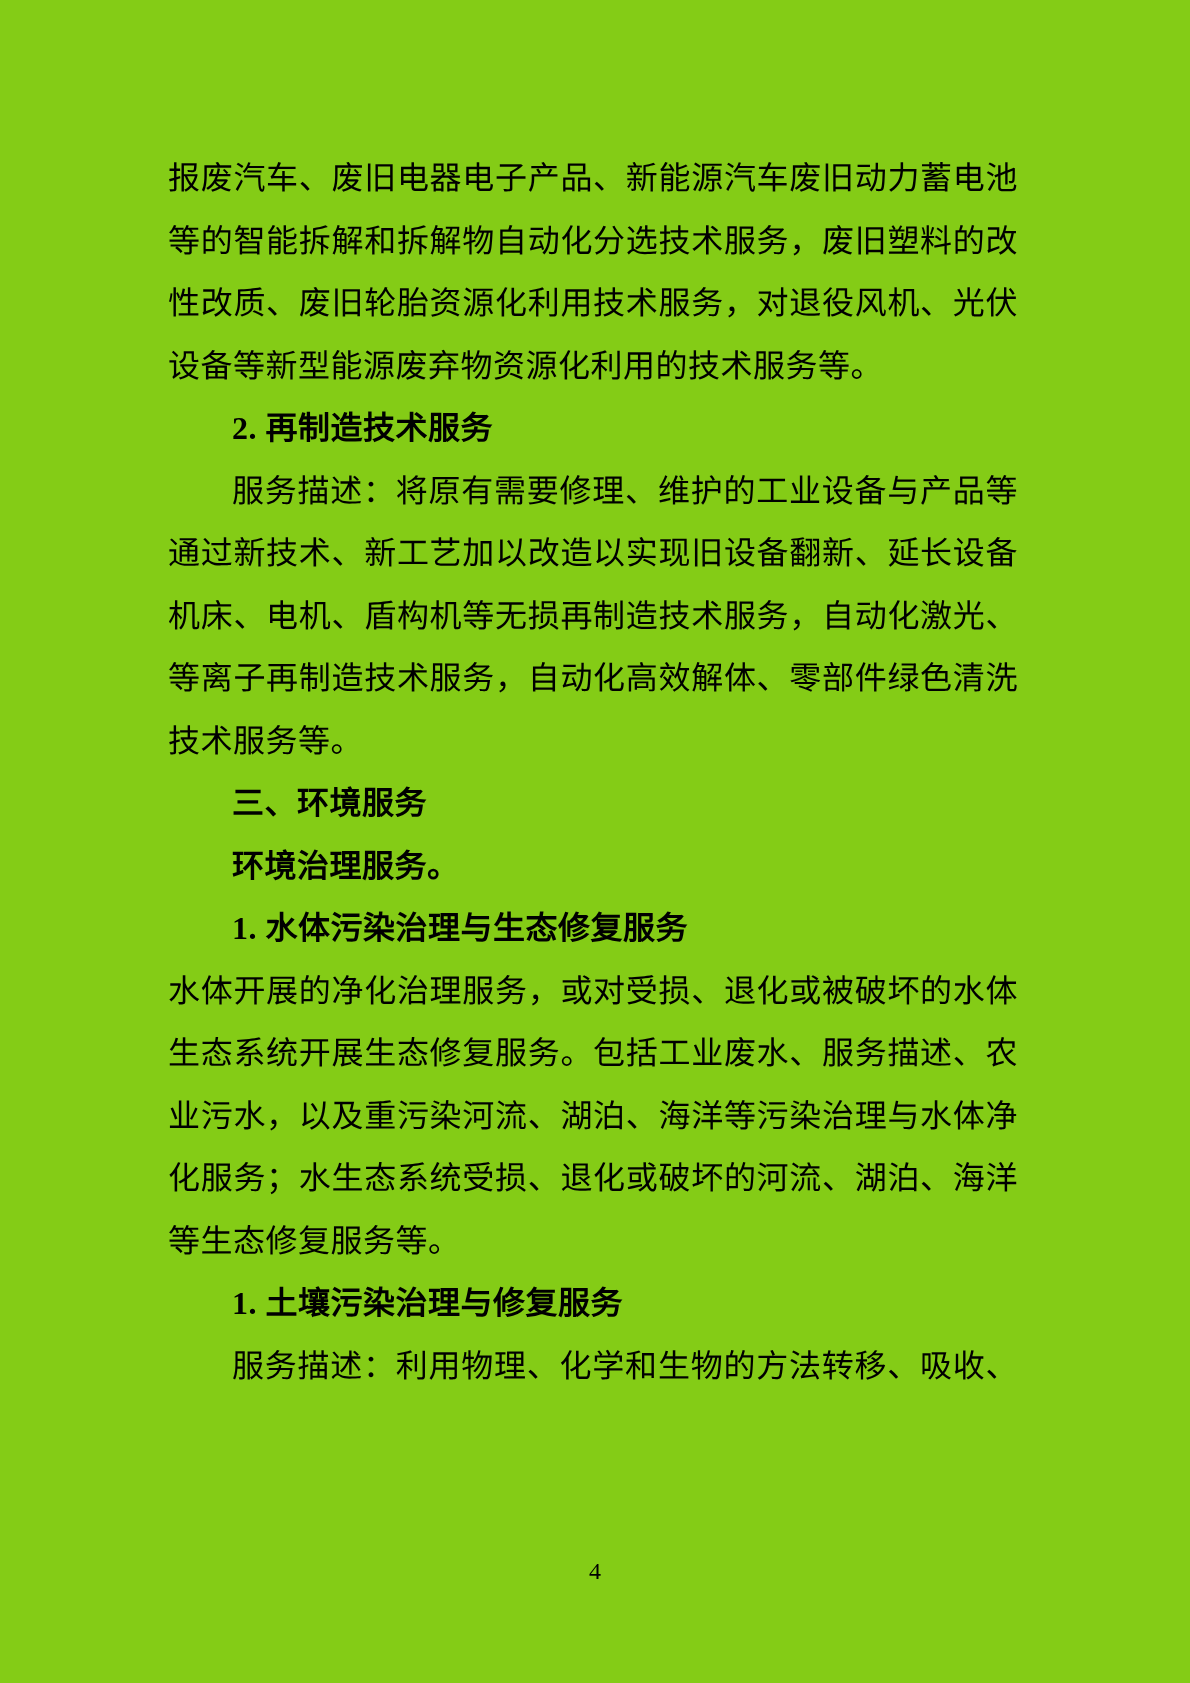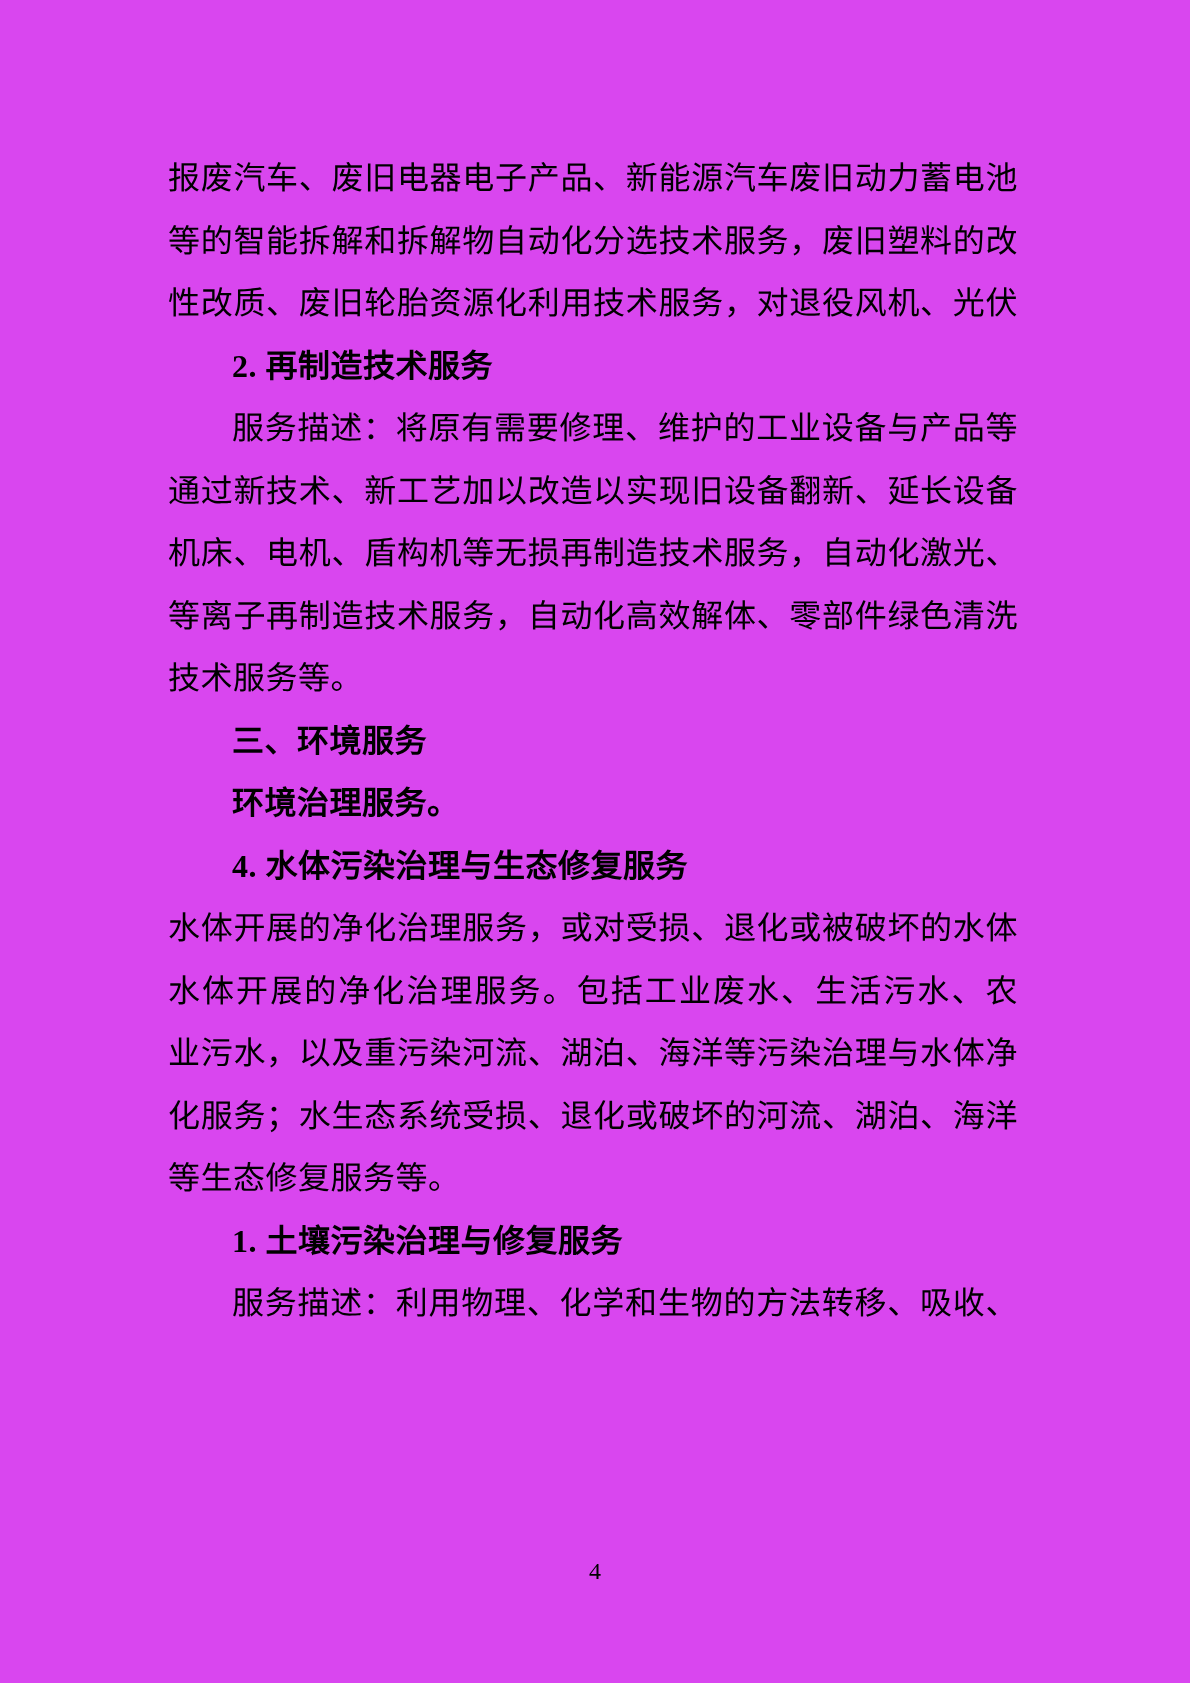--- a/index.html
+++ b/index.html
@@ -1,21 +1,21 @@
 <!DOCTYPE html>
 <html lang="zh-CN"><head>
 <meta charset="utf-8">
 <style>
   * { margin: 0; padding: 0; box-sizing: border-box; }
   html, body { background: #ffffff; }
   .page {
     position: relative;
     width: 1190px;
     height: 1683px;
-    background: #d946ef;
+    background: #84cc16;
     color: #000000;
     font-family: "Liberation Serif", serif;
     overflow: hidden;
     margin: 0 auto;
   }
   .content {
     position: absolute;
     left: 168px;
     top: 147px;
     width: 850px;
@@ -50,41 +50,42 @@
 <body>
 
 <div class="page">
 
   <main class="content">
 
     <section>
       <div class="line fill">报废汽车、废旧电器电子产品、新能源汽车废旧动力蓄电池</div>
       <div class="line fill">等的智能拆解和拆解物自动化分选技术服务，废旧塑料的改</div>
       <div class="line fill">性改质、废旧轮胎资源化利用技术服务，对退役风机、光伏</div>
+      <div class="line">设备等新型能源废弃物资源化利用的技术服务等。</div>
     </section>
 
     <div class="line indent bold">2. 再制造技术服务</div>
 
     <section>
       <div class="line fill indent">服务描述：将原有需要修理、维护的工业设备与产品等</div>
       <div class="line fill">通过新技术、新工艺加以改造以实现旧设备翻新、延长设备</div>
       <div class="line fill">机床、电机、盾构机等无损再制造技术服务，自动化激光、</div>
       <div class="line fill">等离子再制造技术服务，自动化高效解体、零部件绿色清洗</div>
       <div class="line">技术服务等。</div>
     </section>
 
     <div class="line indent bold sans">三、环境服务</div>
 
     <div class="line indent bold sans">环境治理服务。</div>
 
-    <div class="line indent bold">4. 水体污染治理与生态修复服务</div>
+    <div class="line indent bold">1. 水体污染治理与生态修复服务</div>
 
     <section>
       <div class="line fill">水体开展的净化治理服务，或对受损、退化或被破坏的水体</div>
-      <div class="line fill">水体开展的净化治理服务。包括工业废水、生活污水、农</div>
+      <div class="line fill">生态系统开展生态修复服务。包括工业废水、服务描述、农</div>
       <div class="line fill">业污水，以及重污染河流、湖泊、海洋等污染治理与水体净</div>
       <div class="line fill">化服务；水生态系统受损、退化或破坏的河流、湖泊、海洋</div>
       <div class="line">等生态修复服务等。</div>
     </section>
 
     <div class="line indent bold">1. 土壤污染治理与修复服务</div>
 
     <section>
       <div class="line fill indent">服务描述：利用物理、化学和生物的方法转移、吸收、</div>
     </section>

